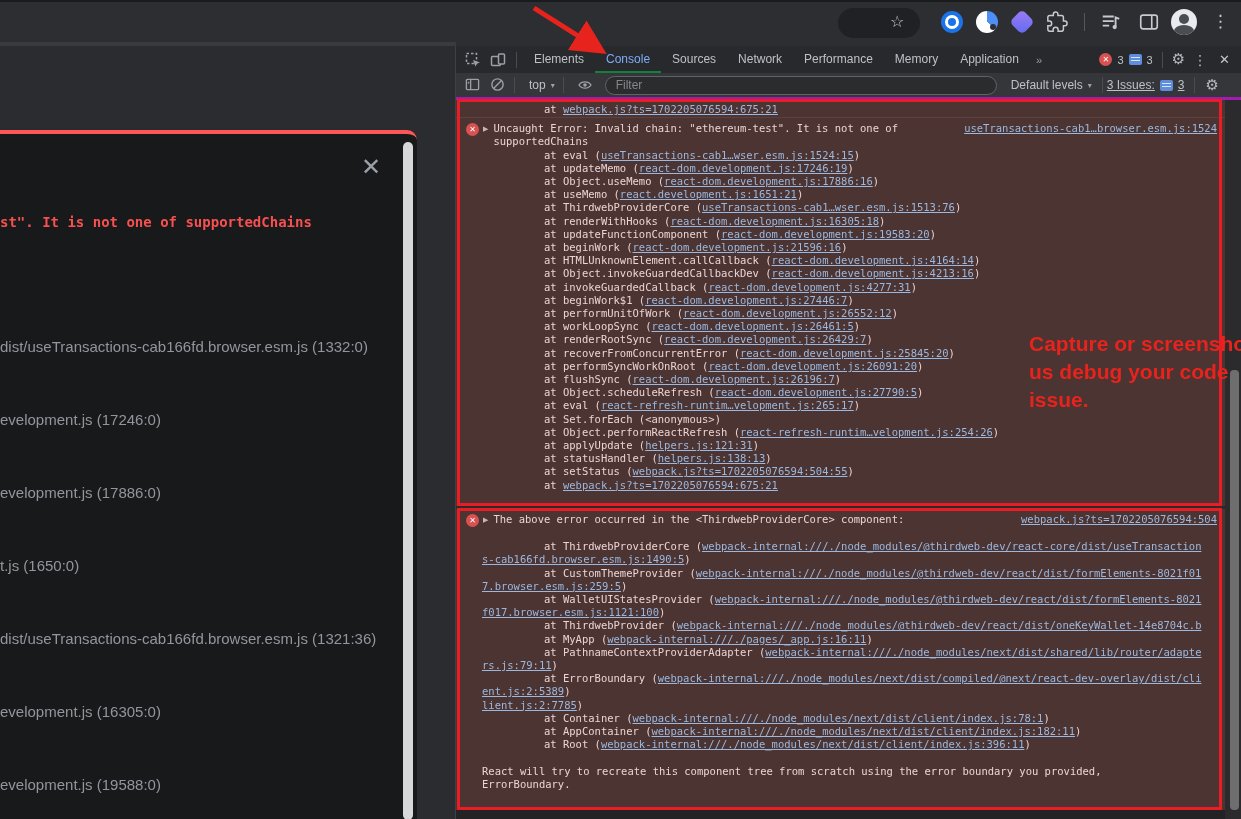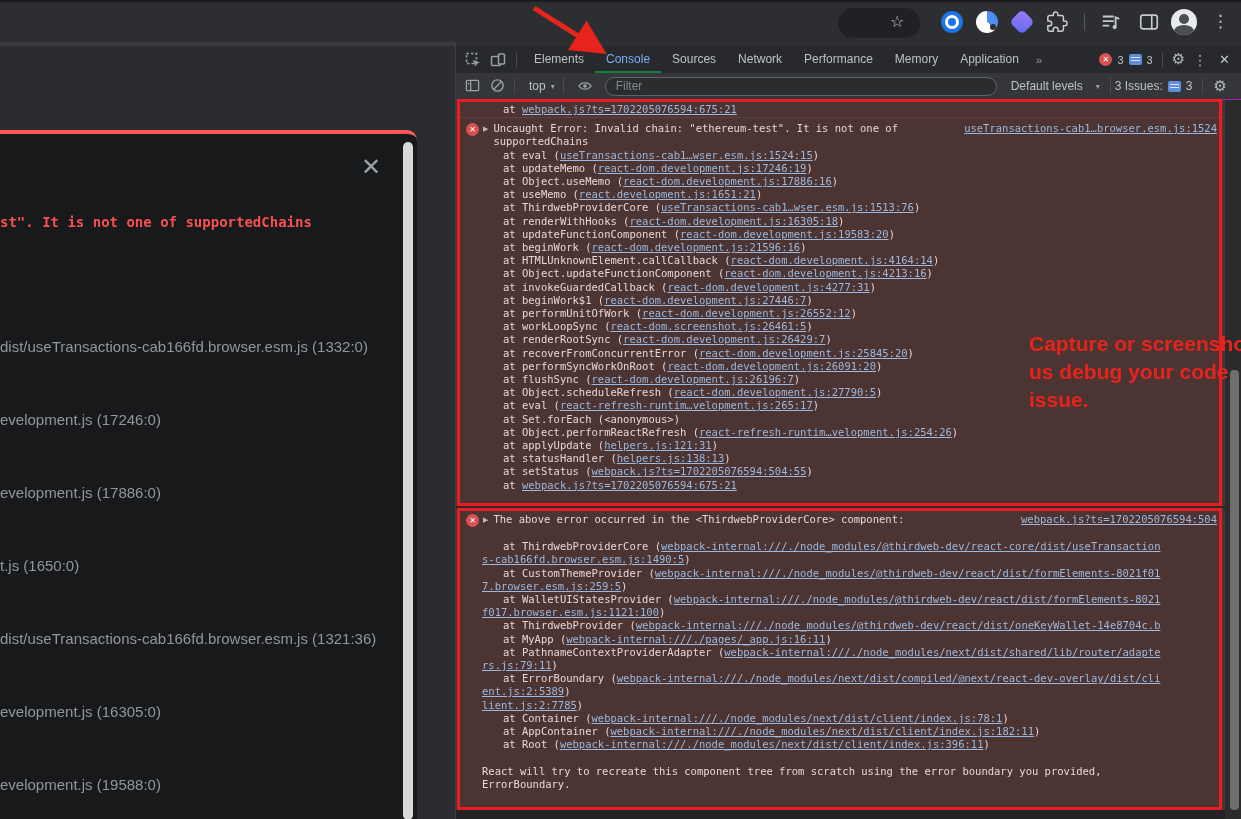--- a/index.html
+++ b/index.html
@@ -61,38 +61,38 @@
     text-align:center; line-height:13px; font-family:"DejaVu Sans", sans-serif; }
   .msg-bubble { width:13px; height:11px; border-radius:2px; background:#5f8fdc; position:relative; }
   .msg-bubble:after { content:""; position:absolute; left:2px; bottom:-3px; border:3px solid transparent; border-top-color:#5f8fdc; }
   .msg-bubble .bl { position:absolute; left:2px; width:9px; height:1px; background:#d9e5f7; }
   .vdiv { width:1px; height:16px; background:#4a4c50; margin:0 4px; }
   .gear { font-size:15px; color:#b6bac0; cursor:pointer; line-height:1; font-family:"DejaVu Sans", sans-serif; }
   .kebab { font-size:14px; color:#b6bac0; cursor:pointer; padding:0 3px; }
   .closex { font-size:13px; color:#c3c7cc; cursor:pointer; padding:0 4px; font-family:"DejaVu Sans", sans-serif; }
 
   #dt-toolbar { left:0; top:27px; width:786px; height:27px; background:#35363a;
-    border-bottom:1px solid #a21caf; display:flex; align-items:center; }
+    border-bottom:3px solid #a21caf; display:flex; align-items:center; }
   #dd-top { display:flex; align-items:center; gap:5px; margin-left:10px; font-size:12px; color:#bdc1c6; cursor:pointer; }
   .caret { font-size:8px; color:#9aa0a6; }
   #filter { margin-left:12px; width:392px; height:19px; border-radius:10px; border:1px solid #5f6368;
     background:#2b2c2e; color:#d5d8dc; font-size:12px; padding:0 10px; outline:none; }
   #filter::placeholder { color:#84888d; }
-  #dd-levels { display:flex; align-items:center; gap:13px; margin-left:14px; font-size:12px; color:#bdc1c6; cursor:pointer; }
-  #issues { display:flex; align-items:center; gap:5px; font-size:12px; color:#bdc1c6; cursor:pointer; }
+  #dd-levels { display:flex; align-items:center; gap:5px; margin-left:14px; font-size:12px; color:#bdc1c6; cursor:pointer; }
+  #issues { display:flex; align-items:center; gap:5px; font-size:12px; color:#bdc1c6; cursor:pointer;text-decoration:underline; }
 
   
   #dt-console { left:0; top:54px; width:786px; height:719px; background:#2b2b2d; overflow:hidden; }
   .errblock { position:absolute; left:0; width:769px; background:#4b3432; }
   #block1 { top:0; height:406px; }
   #block2 { top:409px; height:301px; }
   #console-bottom { left:0; top:710px; width:769px; height:9px; background:#232326; }
   .cline { font-family:"DejaVu Sans Mono", monospace; font-size:10.5px; line-height:13.2px;
     color:#ecd4d4; white-space:nowrap; }
-  .ind1 { padding-left:47px; }
+  .ind1 { padding-left:88px; }
   .ind0 { padding-left:26px; }
   .clink { color:#9cb8de; text-decoration:underline; cursor:pointer; }
   #tail-row { padding:3px 0 1px 0; border-bottom:1px solid #5d403d; }
   .entry { padding-top:4px; }
   .entry-hd { display:flex; align-items:flex-start; padding-bottom:0; }
   .hd-icon { flex:0 0 auto; margin:1px 4px 0 10px; }
   .hd-tri { flex:0 0 auto; font-size:7px; color:#cdb2b2; margin:3px 5px 0 0; }
   .hd-msg { font-family:"DejaVu Sans Mono", monospace; font-size:10.5px; line-height:13.2px;
     color:#ecd4d4; width:459px; white-space:normal; word-break:break-word; }
   .hd-src { margin-left:auto; margin-right:8px; font-family:"DejaVu Sans Mono", monospace; font-size:10.5px;
@@ -282,25 +282,25 @@
           <div>
               <div class="cline ind1"><span>at eval (</span><span class="clink">useTransactions-cab1…wser.esm.js:1524:15</span><span>)</span></div>
               <div class="cline ind1"><span>at updateMemo (</span><span class="clink">react-dom.development.js:17246:19</span><span>)</span></div>
               <div class="cline ind1"><span>at Object.useMemo (</span><span class="clink">react-dom.development.js:17886:16</span><span>)</span></div>
               <div class="cline ind1"><span>at useMemo (</span><span class="clink">react.development.js:1651:21</span><span>)</span></div>
               <div class="cline ind1"><span>at ThirdwebProviderCore (</span><span class="clink">useTransactions-cab1…wser.esm.js:1513:76</span><span>)</span></div>
               <div class="cline ind1"><span>at renderWithHooks (</span><span class="clink">react-dom.development.js:16305:18</span><span>)</span></div>
               <div class="cline ind1"><span>at updateFunctionComponent (</span><span class="clink">react-dom.development.js:19583:20</span><span>)</span></div>
               <div class="cline ind1"><span>at beginWork (</span><span class="clink">react-dom.development.js:21596:16</span><span>)</span></div>
               <div class="cline ind1"><span>at HTMLUnknownElement.callCallback (</span><span class="clink">react-dom.development.js:4164:14</span><span>)</span></div>
-              <div class="cline ind1"><span>at Object.updateFunctionComponent (</span><span class="clink">react-dom.development.js:4213:16</span><span>)</span></div>
+              <div class="cline ind1"><span>at Object.invokeGuardedCallbackDev (</span><span class="clink">react-dom.development.js:4213:16</span><span>)</span></div>
               <div class="cline ind1"><span>at invokeGuardedCallback (</span><span class="clink">react-dom.development.js:4277:31</span><span>)</span></div>
               <div class="cline ind1"><span>at beginWork$1 (</span><span class="clink">react-dom.development.js:27446:7</span><span>)</span></div>
               <div class="cline ind1"><span>at performUnitOfWork (</span><span class="clink">react-dom.development.js:26552:12</span><span>)</span></div>
-              <div class="cline ind1"><span>at workLoopSync (</span><span class="clink">react-dom.screenshot.js:26461:5</span><span>)</span></div>
+              <div class="cline ind1"><span>at workLoopSync (</span><span class="clink">react-dom.development.js:26461:5</span><span>)</span></div>
               <div class="cline ind1"><span>at renderRootSync (</span><span class="clink">react-dom.development.js:26429:7</span><span>)</span></div>
               <div class="cline ind1"><span>at recoverFromConcurrentError (</span><span class="clink">react-dom.development.js:25845:20</span><span>)</span></div>
               <div class="cline ind1"><span>at performSyncWorkOnRoot (</span><span class="clink">react-dom.development.js:26091:20</span><span>)</span></div>
               <div class="cline ind1"><span>at flushSync (</span><span class="clink">react-dom.development.js:26196:7</span><span>)</span></div>
               <div class="cline ind1"><span>at Object.scheduleRefresh (</span><span class="clink">react-dom.development.js:27790:5</span><span>)</span></div>
               <div class="cline ind1"><span>at eval (</span><span class="clink">react-refresh-runtim…velopment.js:265:17</span><span>)</span></div>
               <div class="cline ind1"><span>at Set.forEach (&lt;anonymous&gt;)</span></div>
               <div class="cline ind1"><span>at Object.performReactRefresh (</span><span class="clink">react-refresh-runtim…velopment.js:254:26</span><span>)</span></div>
               <div class="cline ind1"><span>at applyUpdate (</span><span class="clink">helpers.js:121:31</span><span>)</span></div>
               <div class="cline ind1"><span>at statusHandler (</span><span class="clink">helpers.js:138:13</span><span>)</span></div>

